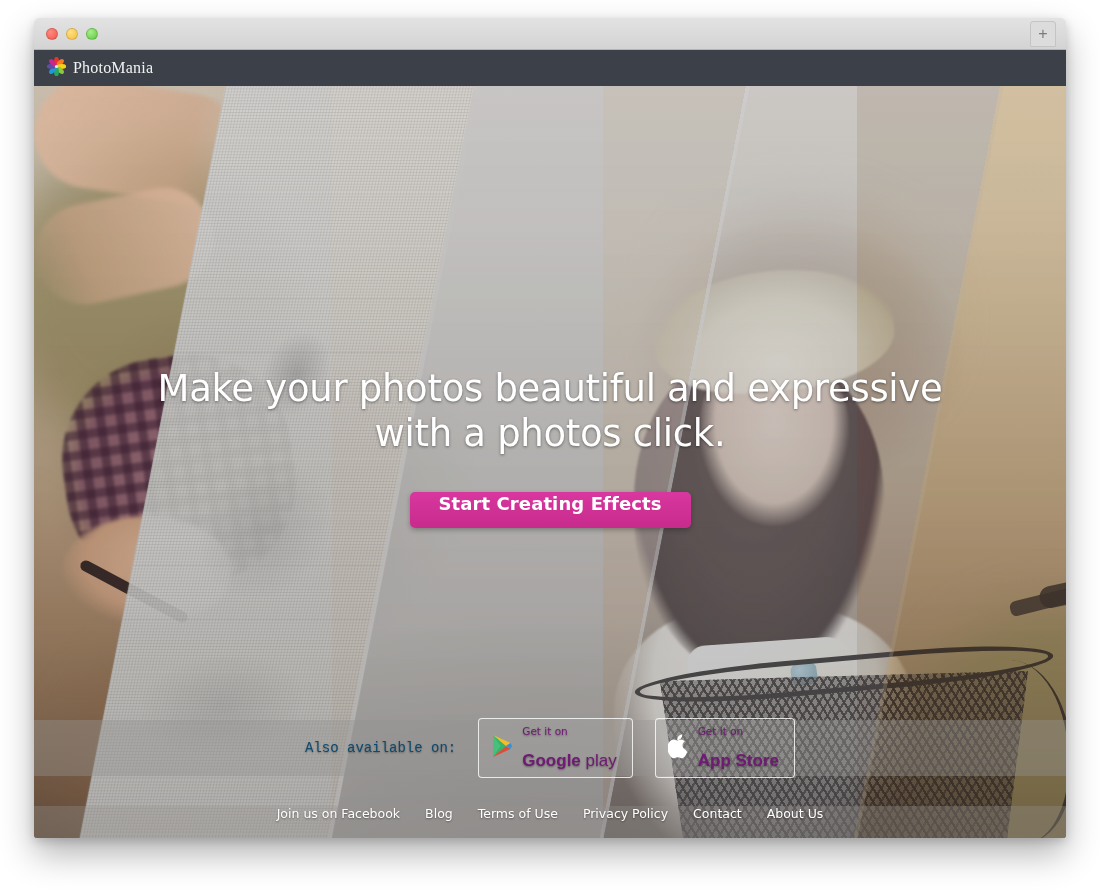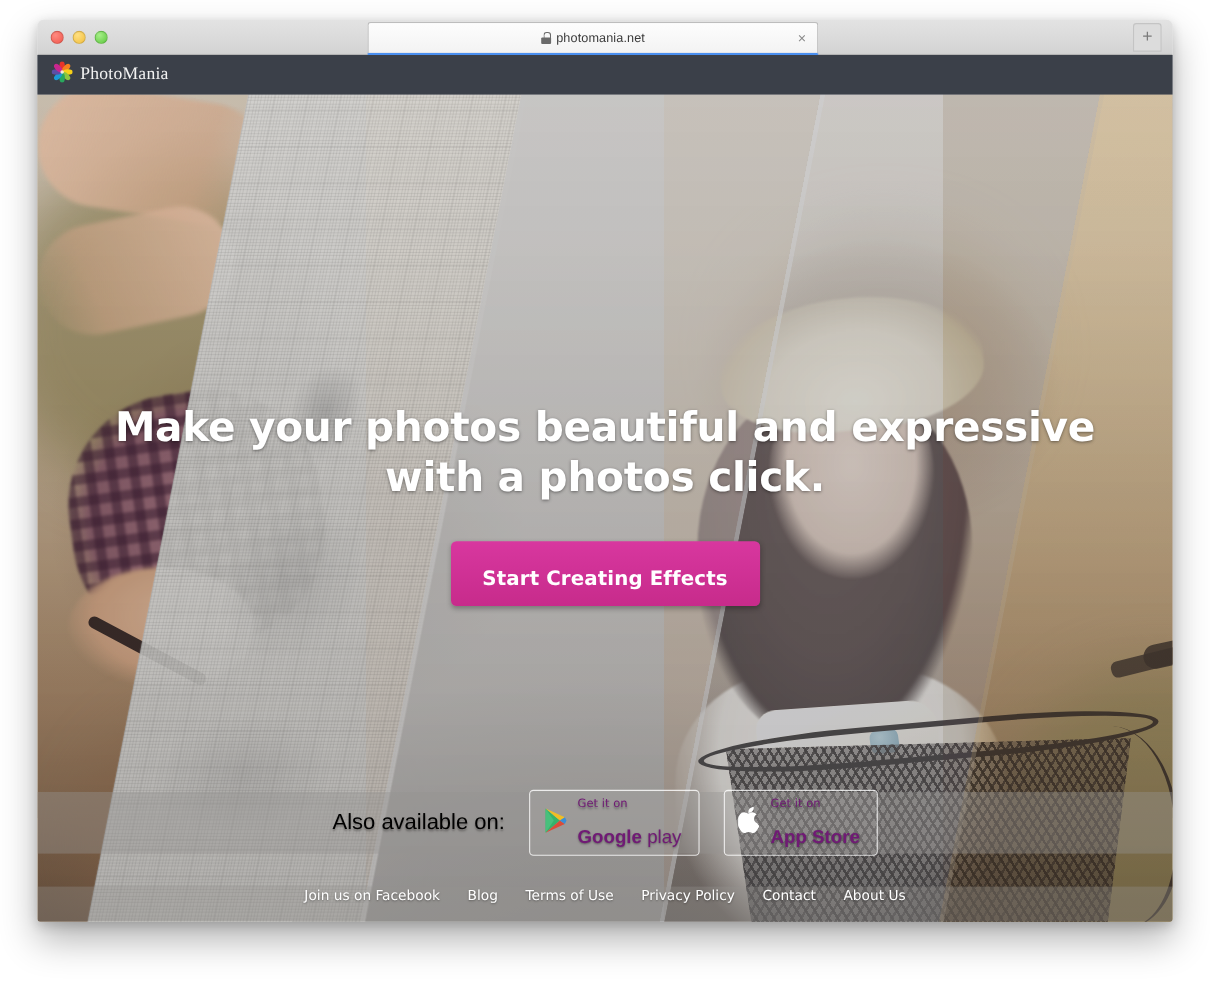--- a/index.html
+++ b/index.html
@@ -314,30 +314,30 @@
   
   .hero-content {
     position: absolute;
     left: 0; right: 0; top: 280px;
     text-align: center;
     z-index: 6;
   }
   .headline {
     font-family: "DejaVu Sans", sans-serif;
     font-size: 37px;
-    font-weight: 700;
+    font-weight: 400;
     line-height: 1.22;
     color: #ffffff;
     text-shadow: 0 1px 3px rgba(0,0,0,0.45);
     letter-spacing: -0.3px;
   }
   .cta-wrap { margin-top: 36px; }
   .cta-button {
     display: inline-block;
-    padding: 24px 29px 14px;
+    padding: 1px 29px 14px;
     background: linear-gradient(to bottom, #d8379f, #c72b8b);
     border: none;
     border-radius: 5px;
     color: #ffffff;
     font-family: "DejaVu Sans", sans-serif;
     font-size: 18px;
     font-weight: bold;
     letter-spacing: 0.1px;
     box-shadow: 0 2px 5px rgba(0,0,0,0.28);
     cursor: pointer;
@@ -356,23 +356,23 @@
     left: 0; right: 0; bottom: 62px;
     height: 56px;
     background: rgba(150,148,145,0.40);
     display: flex;
     align-items: center;
     justify-content: center;
     gap: 22px;
     z-index: 6;
   }
   .stores-label {
-    font-family: Liberation Sans, sans-serif;
-    font-size: 20px;
-    color: #000000;
+    font-family: Liberation Mono, monospace;
+    font-size: 14px;
+    color: #0c4a6e;
     text-shadow: 0 1px 2px rgba(0,0,0,0.35);
   }
   .store-badge {
     display: flex;
     align-items: center;
     gap: 9px;
     padding: 7px 15px 7px 12px;
     border: 1px solid rgba(255,255,255,0.80);
     border-radius: 4px;
     background: rgba(255,255,255,0.06);
@@ -418,27 +418,20 @@
 
 <div class="browser-window">
 
   <div class="tab-strip">
     <div class="traffic-lights">
       <div class="tl tl-close"></div>
       <div class="tl tl-min"></div>
       <div class="tl tl-max"></div>
     </div>
 
-    <div class="tab">
-      <div class="tab-inner">
-        <span class="lock-icon"></span>
-        <span class="tab-title">photomania.net</span>
-      </div>
-      <span class="tab-close">×</span>
-    </div>
 
     <div class="new-tab">+</div>
   </div>
 
   <div class="site-nav">
     <div class="brand">
       <span>
         <svg width="19" height="19" viewBox="0 0 40 40">
           <g transform="translate(20,20)">
             <ellipse cx="0" cy="-11" rx="5.2" ry="9.5" fill="#e8342a" transform="rotate(0)"></ellipse>

